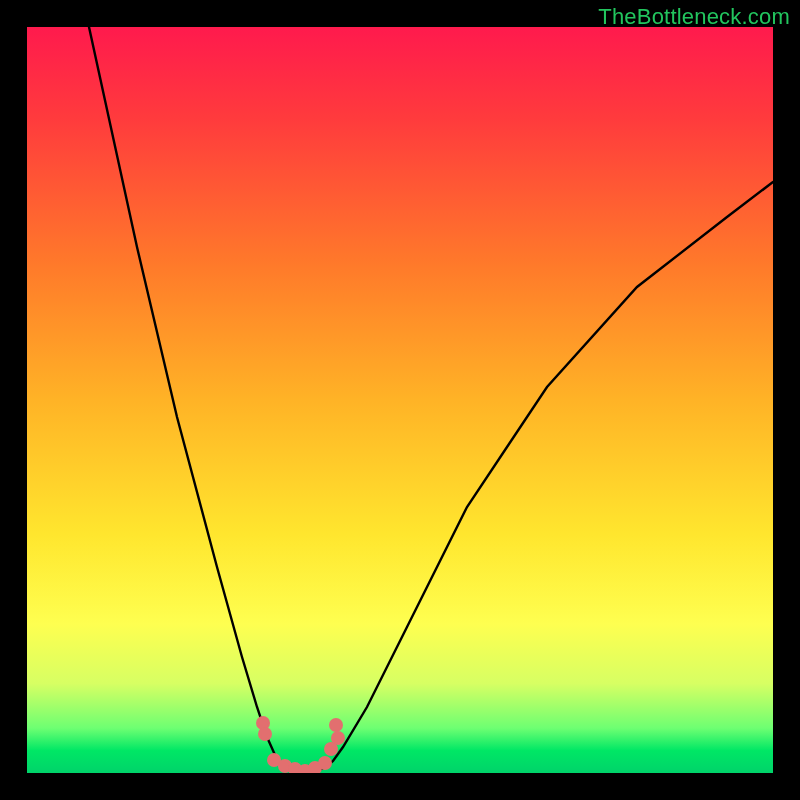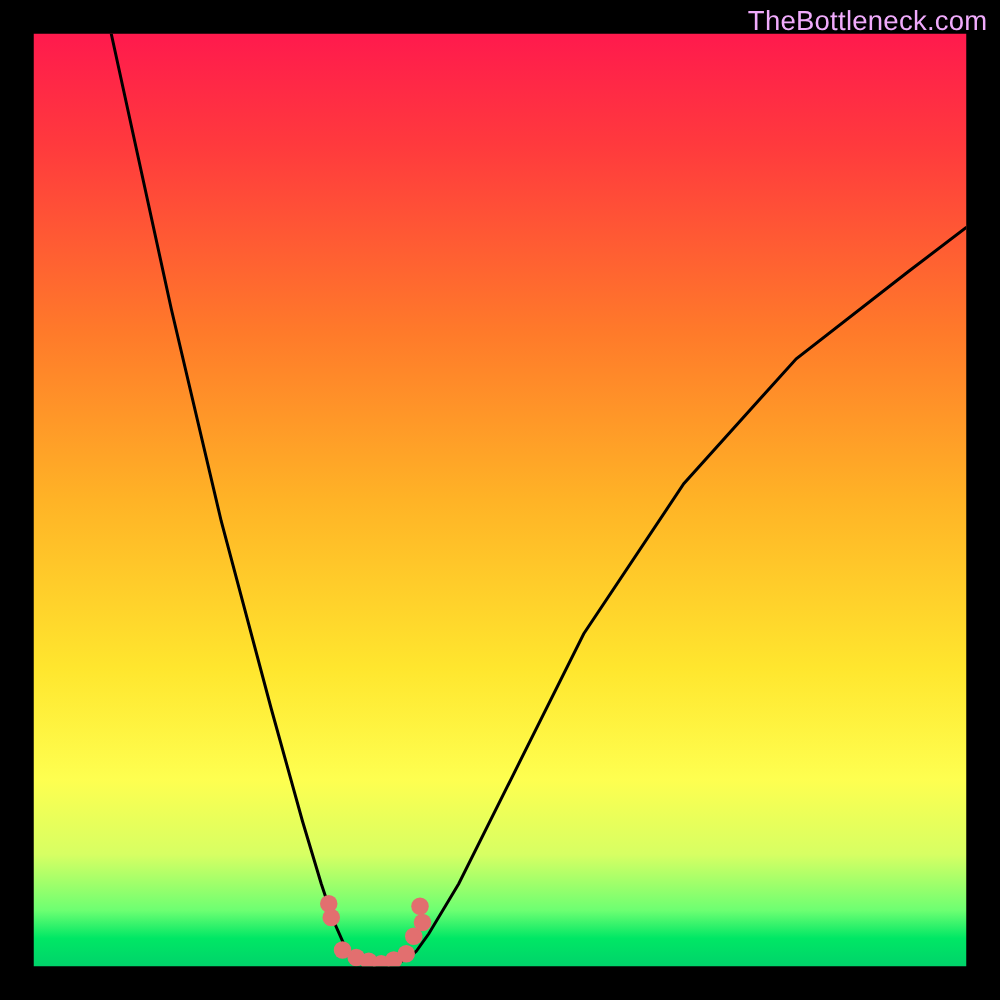--- a/index.html
+++ b/index.html
@@ -36,21 +36,21 @@
       #d7ff63 88%,
       #6dff72 94%,
       #00e765 97%,
       #00d36a 100%
     );
   }
   .watermark {
     position: absolute;
     top: 4px;
     right: 10px;
-    color: #f0abfc;
+    color: #22c55e;
     font-size: 22px;
     font-weight: 500;
     letter-spacing: 0.2px;
   }
   svg.curves {
     position: absolute;
     top: 0; left: 0;
     width: 746px;
     height: 746px;
   }

